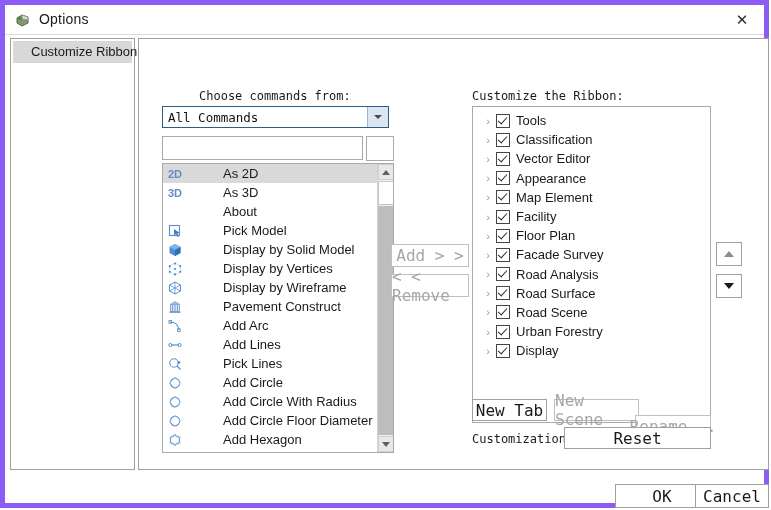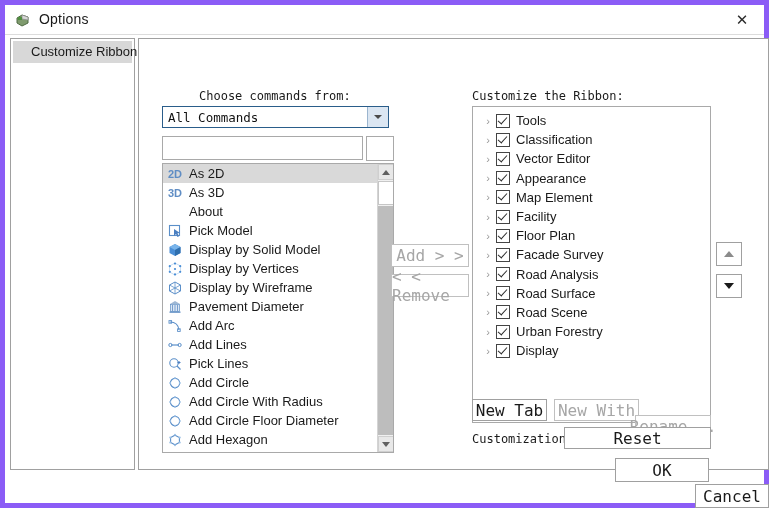--- a/index.html
+++ b/index.html
@@ -136,20 +136,21 @@
     position: absolute; left: 0; top: 0;
     width: 215px; height: 100%;
   }
   .cmd-row {
     height: 19px;
     display: flex; align-items: center;
     padding-left: 3px;
     font-size: 13px; color: #1a1a1a;
     cursor: pointer;
     white-space: nowrap;
+    gap: 34px;
   }
   .cmd-row.selected { background: #d9d9d9; }
   .cmd-icon {
     width: 18px; height: 16px; margin-right: 5px;
     flex: 0 0 18px;
     display: flex; align-items: center; justify-content: center;
     font-size: 10px; color: #5b8fc9;
   }
   .cmd-icon svg { display: block; }
   .txt2d { font-size: 11px; color: #5f8dc4; font-weight: 600;
@@ -262,21 +263,21 @@
   
   .btn-newtab   { position: absolute; left: 333px; top: 360px; width: 75px; height: 22px; }
   .btn-newgroup { position: absolute; left: 415px; top: 360px; width: 85px; height: 22px; }
   .btn-rename   { position: absolute; left: 496px; top: 376px; width: 76px; height: 22px; }
   .label-cust {
     position: absolute; left: 333px; top: 393px;
     font-size: 12px; color: #1a1a1a;
   }
   .btn-reset { position: absolute; left: 425px; top: 388px; width: 147px; height: 22px; }
   
-  .btn-ok     { position: absolute; left: 610px; top: 453px; width: 94px; height: 24px; }
+  .btn-ok     { position: absolute; left: 610px; top: 479px; width: 94px; height: 24px; }
   .btn-cancel { position: absolute; left: 690px; top: 479px; width: 74px; height: 24px; }
 </style>
 </head>
 <body>
 
 <div class="dialog">
 
   <div class="titlebar">
     <span class="title-icon">
       <svg width="16" height="16" viewBox="0 0 16 16">
@@ -378,21 +379,21 @@
                 <polygon points="7,1 12,4 2,4" fill="#9fb8d4"></polygon>
                 <rect x="2.5" y="4.5" width="9" height="7" fill="#dbe7f4" stroke="#5f8dc4" stroke-width=".7"></rect>
                 <g stroke="#5f8dc4" stroke-width=".8">
                   <path d="M4.5 5 L4.5 11"></path>
                   <path d="M7 5 L7 11"></path>
                   <path d="M9.5 5 L9.5 11"></path>
                 </g>
                 <rect x="1.5" y="11.5" width="11" height="1.3" fill="#5f8dc4"></rect>
               </svg>
             </span>
-            <span>Pavement Diameter</span>
+            <span>Pavement Construct</span>
           </div>
           <div class="cmd-row">
             <span class="cmd-icon">
               <svg width="14" height="14" viewBox="0 0 14 14">
                 <path d="M2 3 Q10 3 11 11" fill="none" stroke="#5b8fc9" stroke-width="1.2"></path>
                 <rect x="1" y="1.6" width="2.6" height="2.6" fill="none" stroke="#5b8fc9" stroke-width=".9"></rect>
                 <rect x="9.6" y="9.8" width="2.6" height="2.6" fill="none" stroke="#5b8fc9" stroke-width=".9"></rect>
               </svg>
             </span>
             <span>Add Arc</span>
@@ -563,21 +564,21 @@
     </div>
 
     <div class="move-btn move-up">
         <i></i>
       </div>
     <div class="move-btn move-down">
         <i></i>
       </div>
 
     <div class="btn btn-newtab">New Tab</div>
-    <div class="btn btn-newgroup disabled">New With</div>
+    <div class="btn btn-newgroup disabled">New Scene</div>
     <div class="btn btn-rename disabled">Rename...</div>
 
     <div class="label-cust mono">Customizations:</div>
     <div class="btn btn-reset">Reset</div>
   </div>
 
   <div class="btn btn-ok">OK</div>
   <div class="btn btn-cancel">Cancel</div>
 
 </div>

